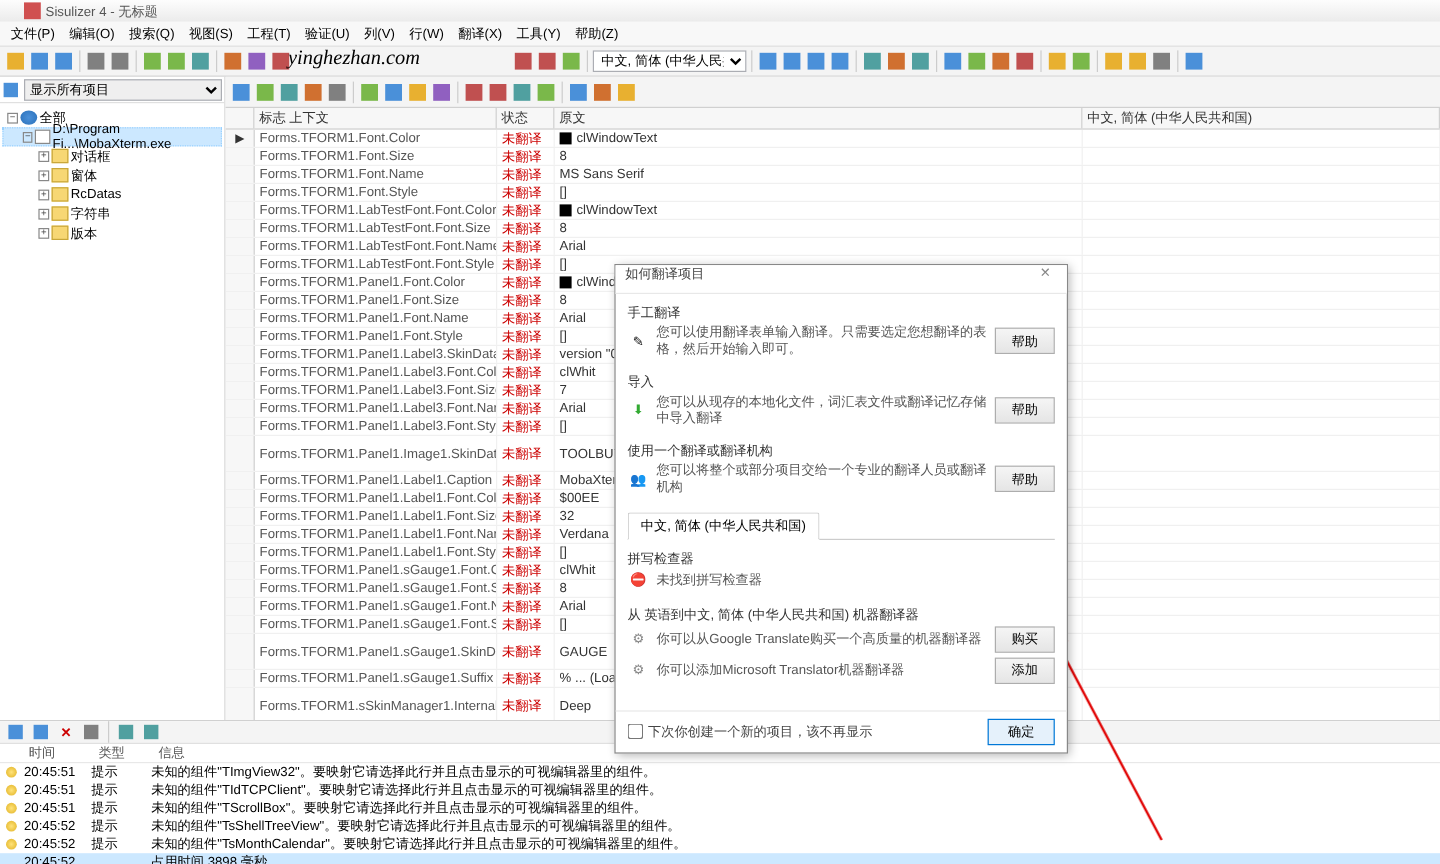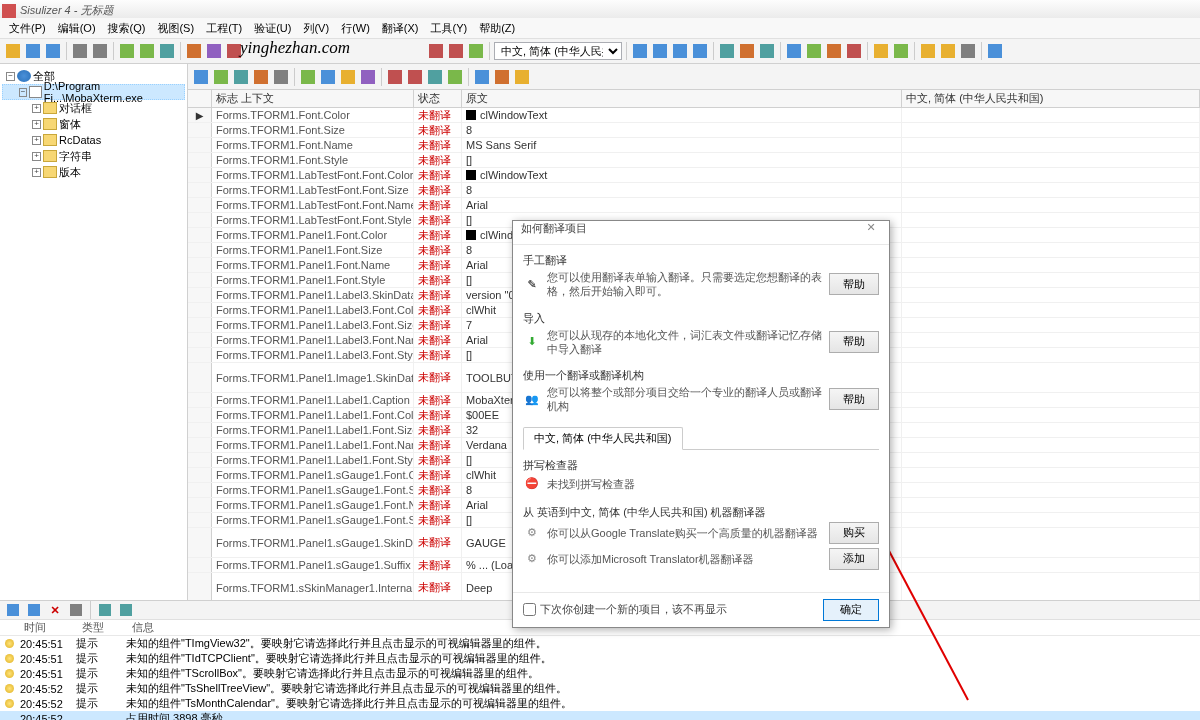--- a/index.html
+++ b/index.html
@@ -1,17 +1,17 @@
 <!DOCTYPE html>
 <html><head>
 <meta charset="utf-8">
 <style>
 * { margin:0; padding:0; box-sizing:border-box; font-family:"Microsoft YaHei","Segoe UI",Tahoma,sans-serif; font-size:11px; }
 body { background:#f0f0f0; width:1200px; height:720px; overflow:hidden; position:relative; }
-.titlebar { height:18px; background:linear-gradient(#fdfdfd,#ebebeb); display:flex; align-items:flex-end; padding:0 2px; color:#555; font-size:11px;font-style:italic; }
+.titlebar { height:18px; background:linear-gradient(#fdfdfd,#ebebeb); display:flex; align-items:center; padding:0 20px; color:#555; font-size:11px; }
 .titlebar .tb-icon { width:14px; height:14px; background:#d05050; margin-right:4px; }
 .menubar { height:20px; background:#f8f8f8; display:flex; align-items:center; padding:0 4px; gap:2px; }
 .menubar span { padding:1px 5px; cursor:default; }
 .toolbar { height:26px; background:#f4f4f4; border-top:1px solid #e0e0e0; border-bottom:1px solid #d0d0d0; display:flex; align-items:center; padding:0 4px; gap:2px; }
 .tb-btn { width:18px; height:18px; border:1px solid transparent; display:flex; align-items:center; justify-content:center; cursor:pointer; }
 .tb-sep { width:1px; height:18px; background:#ccc; margin:0 2px; }
 .tb-combo { height:18px; border:1px solid #abadb3; background:#fff; font-size:11px; padding:0 2px; }
 .watermark { position:absolute; top:38px; left:240px; font-size:17px; font-style:italic; color:#000; font-family:Georgia,serif; z-index:5; pointer-events:none; }
 
 .main { display:flex; height:536px; }
@@ -209,20 +209,26 @@
   <span class="tb-sep"></span>
   <span class="tb-btn">
       <span class="sq c2"></span>
     </span>
 </div>
 
 <div class="watermark">yinghezhan.com</div>
 
 <div class="main">
   <div class="sidebar">
+    <div class="sidebar-head">
+      <span class="tb-btn">
+          <span class="sq c2" style="width:12px;height:12px"></span>
+        </span>
+      <select><option>显示所有项目</option></select>
+    </div>
     <div class="tree">
       <div class="tree-item">
         <span class="tree-toggle">−</span>
         <span class="tree-icon ic-globe"></span>
         <span>全部</span>
       </div>
       <div class="tree-item sel" style="padding-left:16px">
         <span class="tree-toggle">−</span>
         <span class="tree-icon ic-exe"></span>
         <span>D:\Program Fi...\MobaXterm.exe</span>

